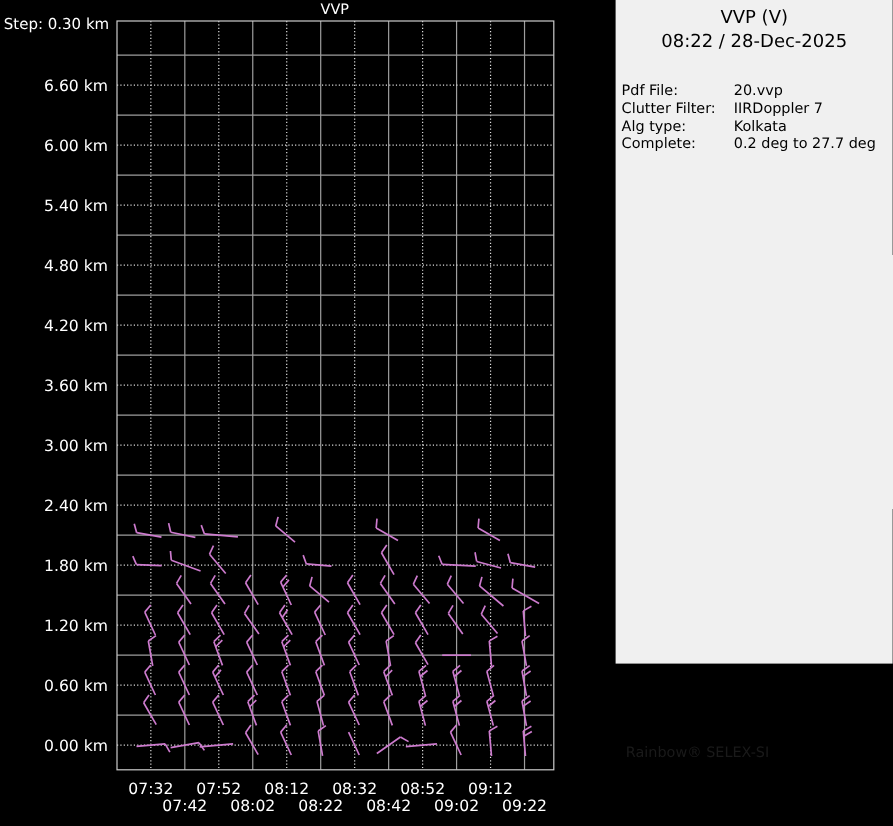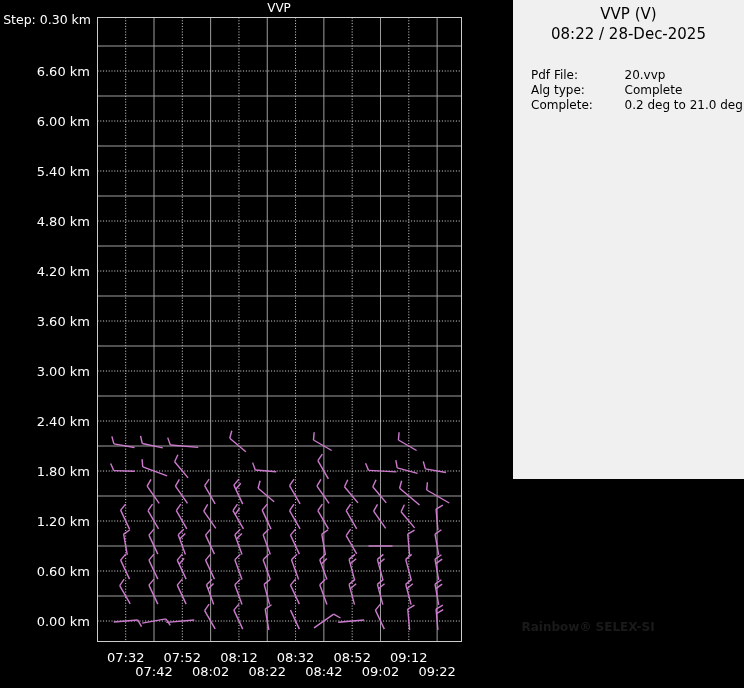--- a/index.html
+++ b/index.html
@@ -4,28 +4,28 @@
 <style>
   html,body{margin:0;padding:0;}
   body{width:744px;height:688px;background:#000;position:relative;overflow:hidden;
        font-family:"DejaVu Sans",sans-serif;}
   svg text{font-family:"DejaVu Sans",sans-serif;}
   .ax{font-size:13px;fill:#ffffff;}
   .step{font-size:12.5px;fill:#ffffff;}
   .t-mid{text-anchor:middle;}
   .t-end{text-anchor:end;}
   .title-sm{font-size:12px;fill:#ffffff;text-anchor:middle;}
-  .panel{position:absolute;left:513px;top:0;width:231px;height:479px;background:#f0f0f0;color:#000;}
+  .panel{position:absolute;left:513px;top:0;width:231px;height:553px;background:#f0f0f0;color:#000;}
   .ptitle{text-align:center;font-size:15px;line-height:20px;}
   .ptitle.first{margin-top:4px;}
-  .params{position:absolute;left:18px;top:68px;font-size:12px;}
+  .params{position:absolute;left:5px;top:68px;font-size:12px;}
   .prow{display:flex;line-height:14.8px;white-space:nowrap;}
   .plabel{flex:0 0 93.5px;}
   .pvalue{flex:0 0 auto;}
-  .footer{position:absolute;left:8.5px;top:620px;font-size:12px;color:#1a1a1a;font-weight:bold;}
+  .footer{position:absolute;left:8.5px;top:620px;font-size:12px;color:#1a1a1a;}
 </style>
 </head>
 <body>
 
 
 
 <svg id="chart" width="513" height="688">
   <g id="g-grid">
       <line x1="125.7" y1="17.5" x2="125.7" y2="641.5" stroke-width="1" stroke="#dedede" stroke-dasharray="1,1.8"></line>
       <line x1="154.01" y1="17.5" x2="154.01" y2="641.5" stroke-width="1" stroke="#9e9e9e"></line>
@@ -282,25 +282,29 @@
 
 <div class="panel">
   <div class="ptitle first">VVP (V)</div>
   <div class="ptitle">08:22 / 28-Dec-2025</div>
   <div class="params" id="params">
       <div class="prow">
         <span class="plabel">Pdf File:</span>
         <span class="pvalue">20.vvp</span>
       </div>
       <div class="prow">
+        <span class="plabel">Clutter Filter:</span>
+        <span class="pvalue">IIRDoppler 7</span>
+      </div>
+      <div class="prow">
         <span class="plabel">Alg type:</span>
-        <span class="pvalue">Complete</span>
+        <span class="pvalue">Kolkata</span>
       </div>
       <div class="prow">
         <span class="plabel">Complete:</span>
-        <span class="pvalue">0.2 deg to 21.0 deg</span>
+        <span class="pvalue">0.2 deg to 27.7 deg</span>
       </div>
     </div>
   <div class="footer">Rainbow® SELEX-SI</div>
 </div>
 
 
 
 
 </body></html>

